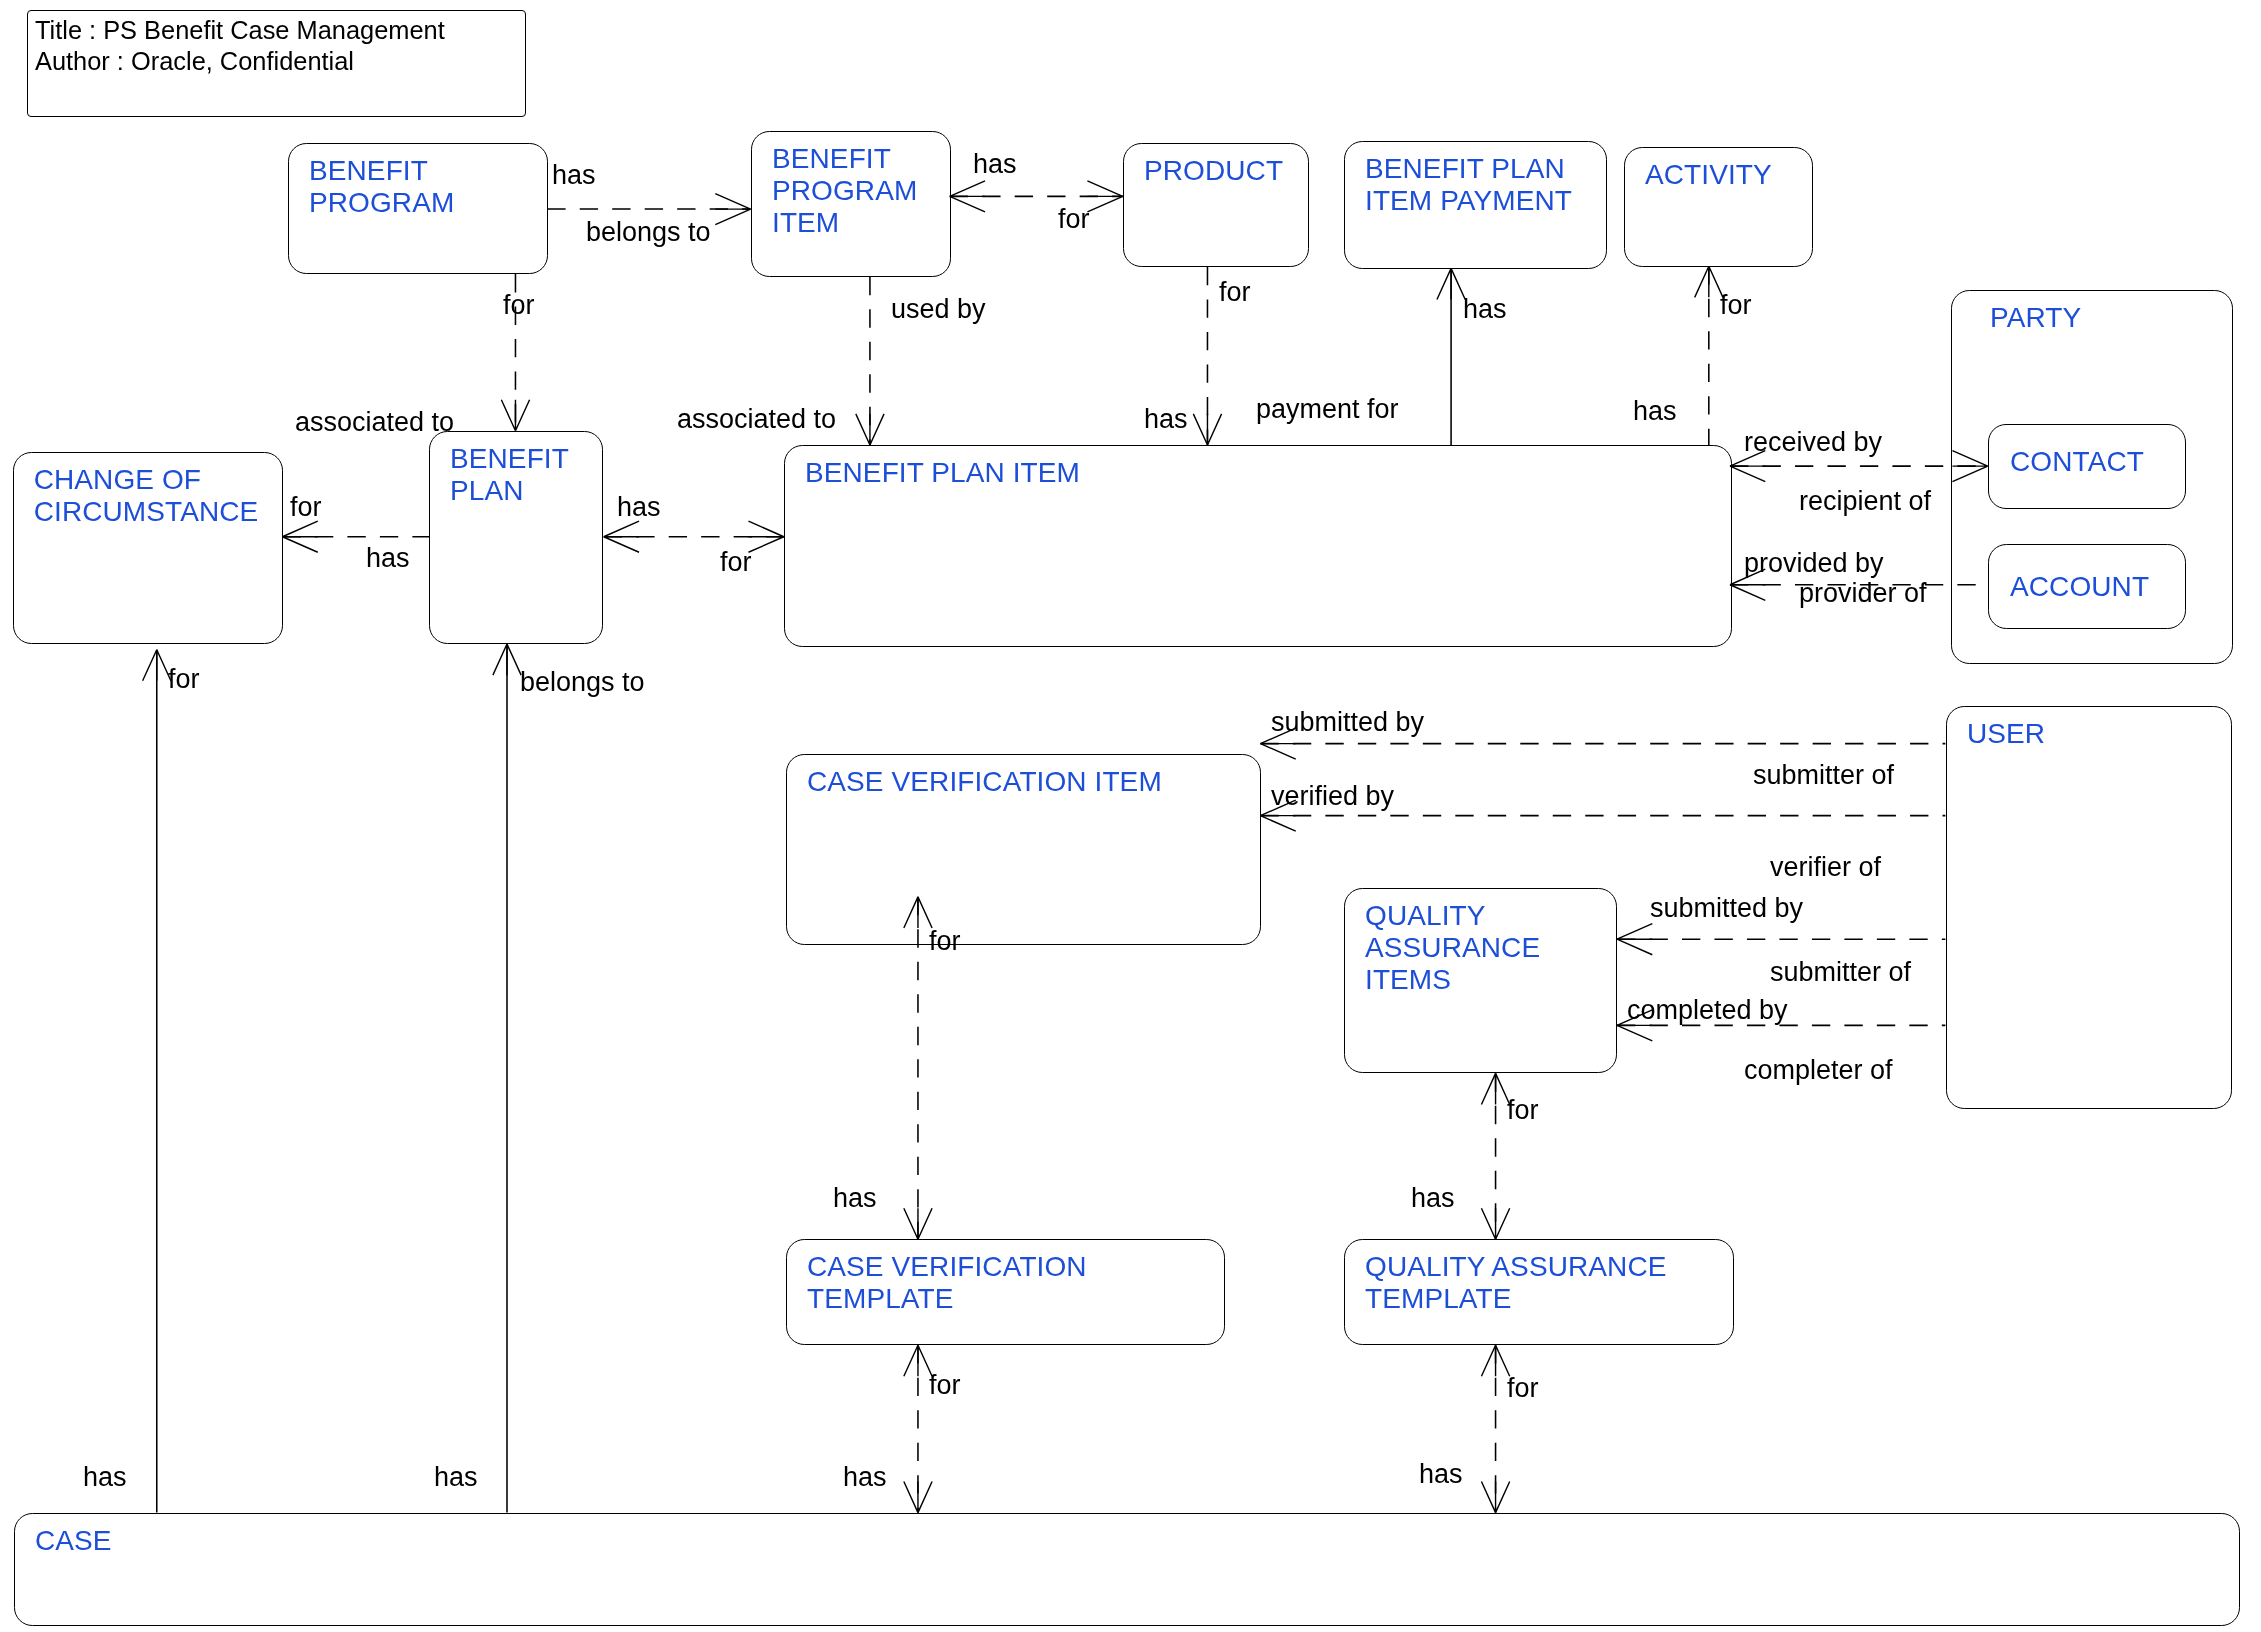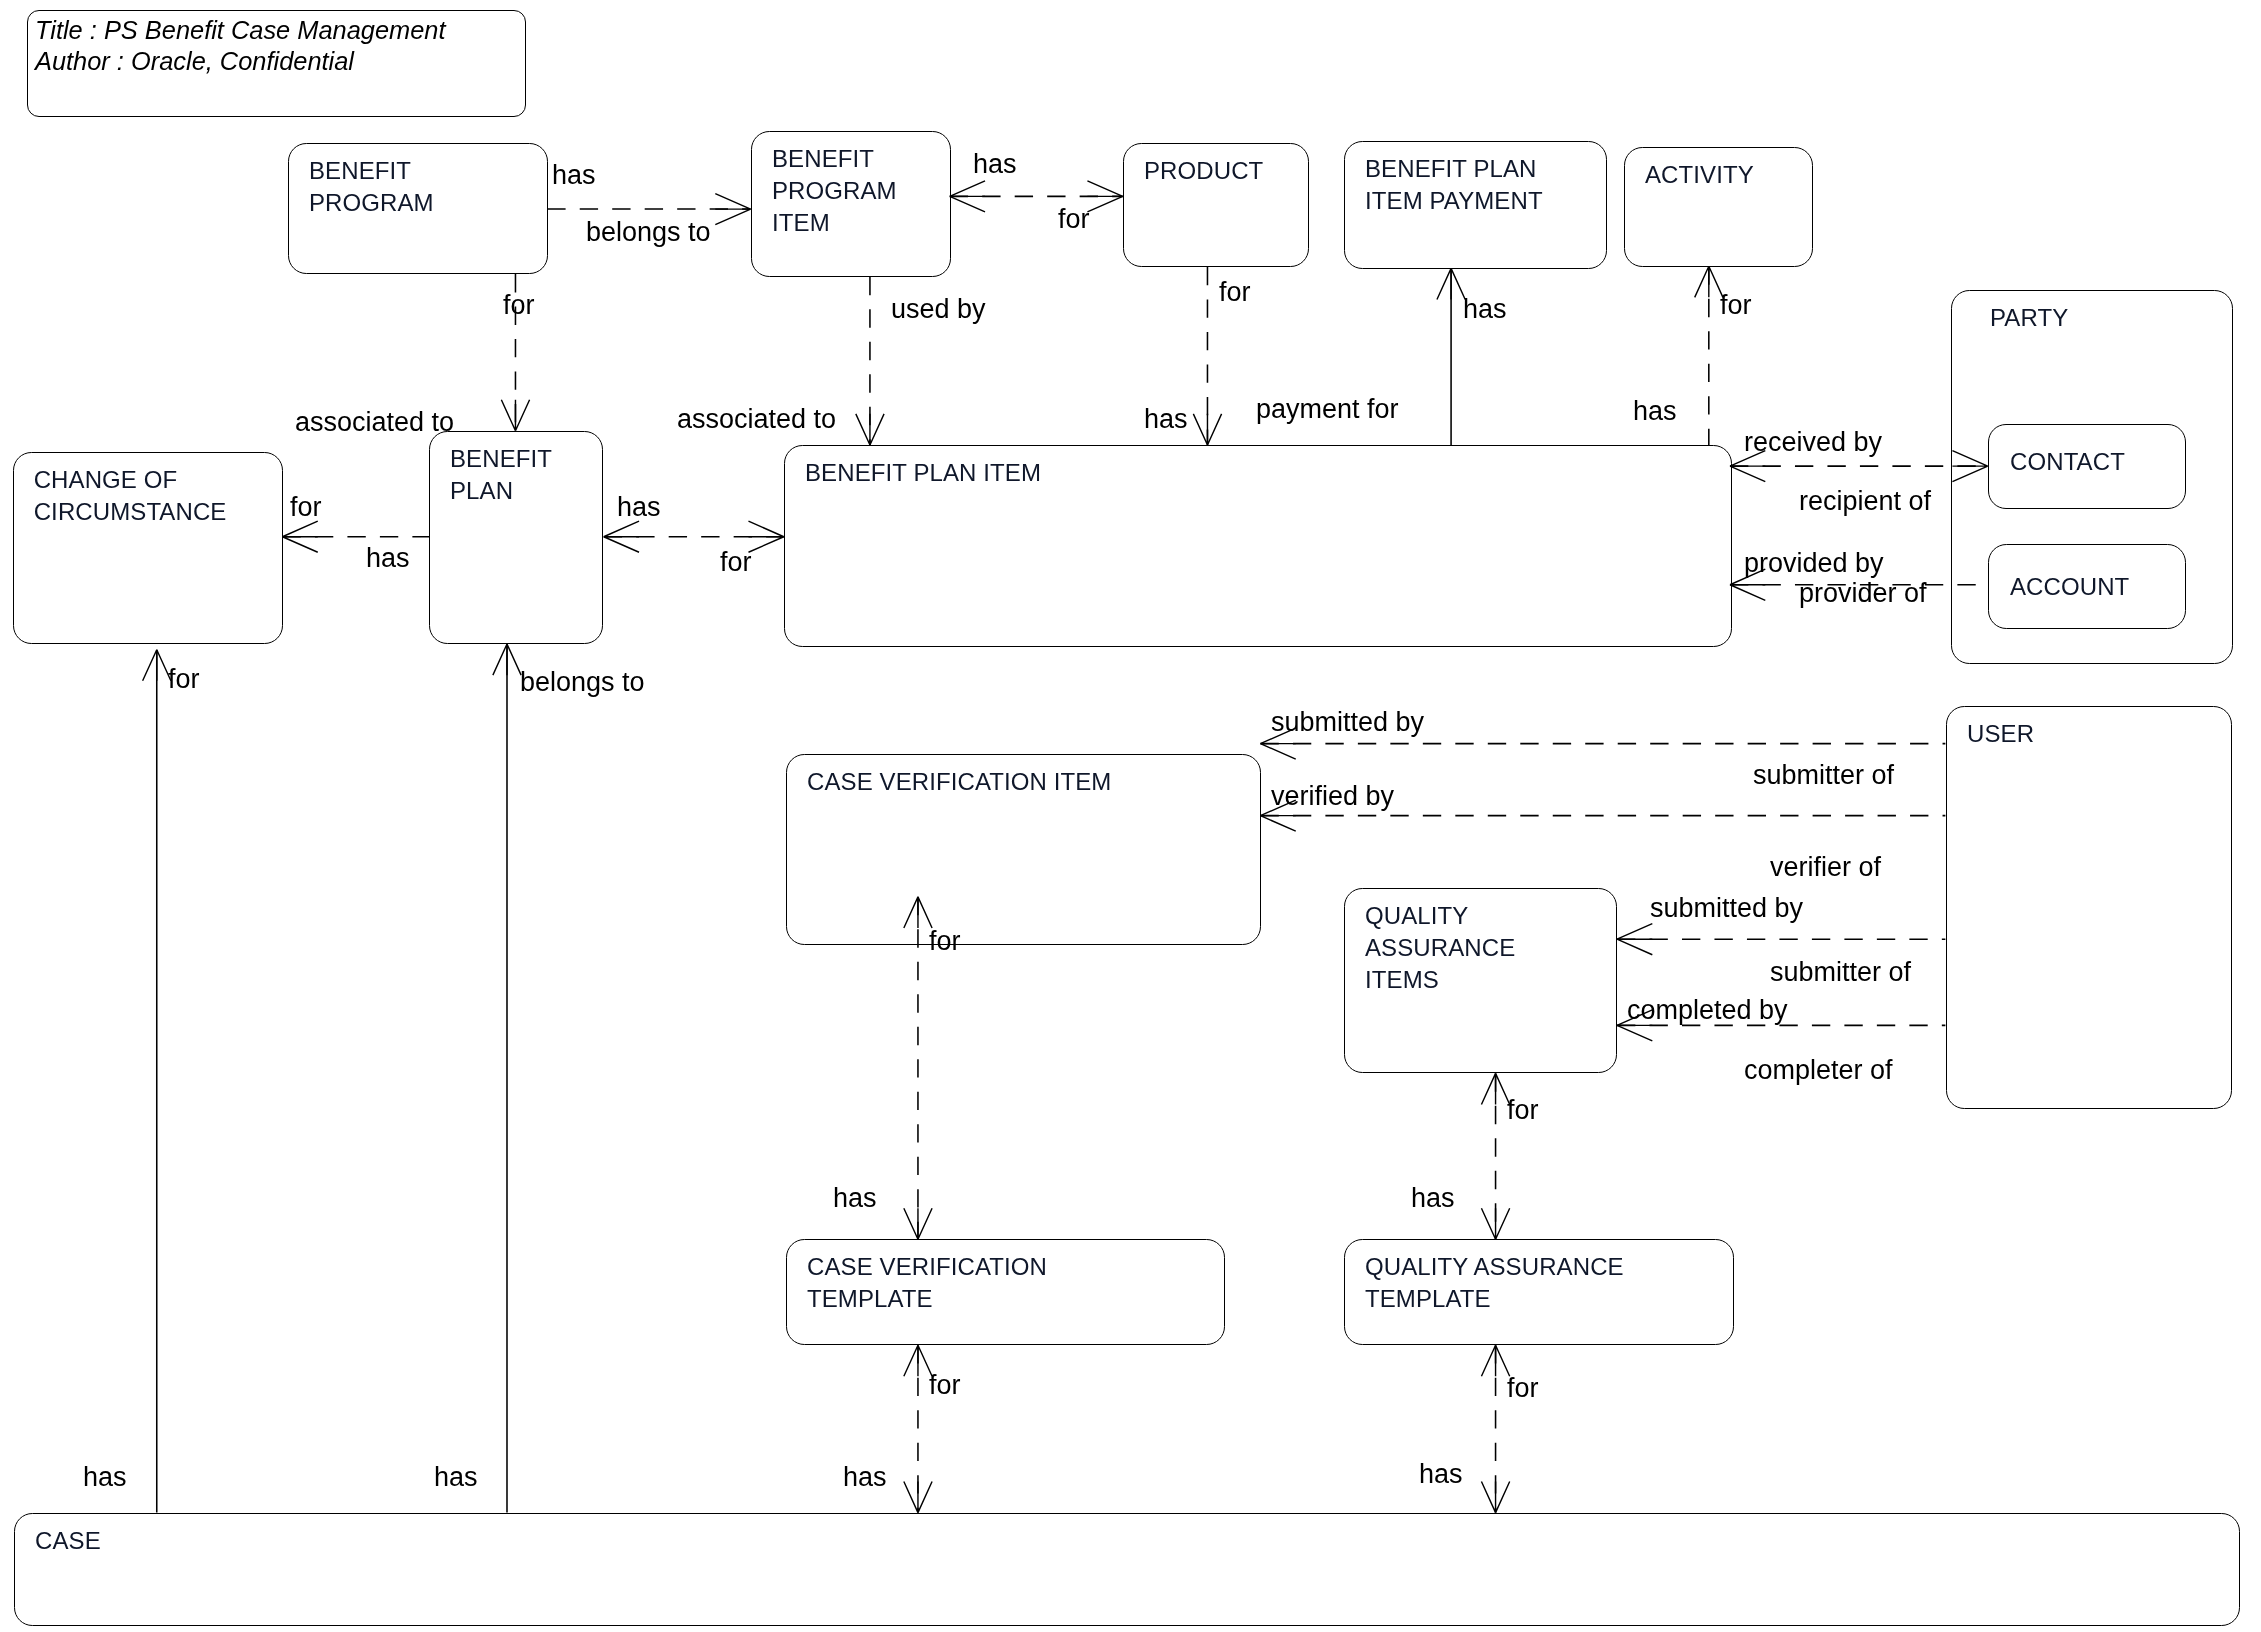--- a/index.html
+++ b/index.html
@@ -30,33 +30,32 @@
     position: absolute;
     box-sizing: border-box;
     border: 1.4px solid #000000;
     border-radius: 18.4px;
     background: transparent;
   }
   .entity > .ename {
     position: absolute;
     left: 20px;
     top: 11.3px;
-    font-size: 24px;
+    font-size: 28px;
     line-height: 32px;
     letter-spacing: 0.1px;
     white-space: pre-line;
-    color: #0f172a;
+    color: #1d4ed8;
   }
   .titlebox {
     position: absolute;
     box-sizing: border-box;
     border: 1.4px solid #000000;
-    border-radius: 12px;
+    border-radius: 4px;
     background: transparent;
-    font-style: italic;
   }
   .titlebox .tline {
     position: absolute;
     left: 7px;
     font-size: 25.4px;
     line-height: 30px;
     white-space: nowrap;
   }
   .rlabel {
     position: absolute;

